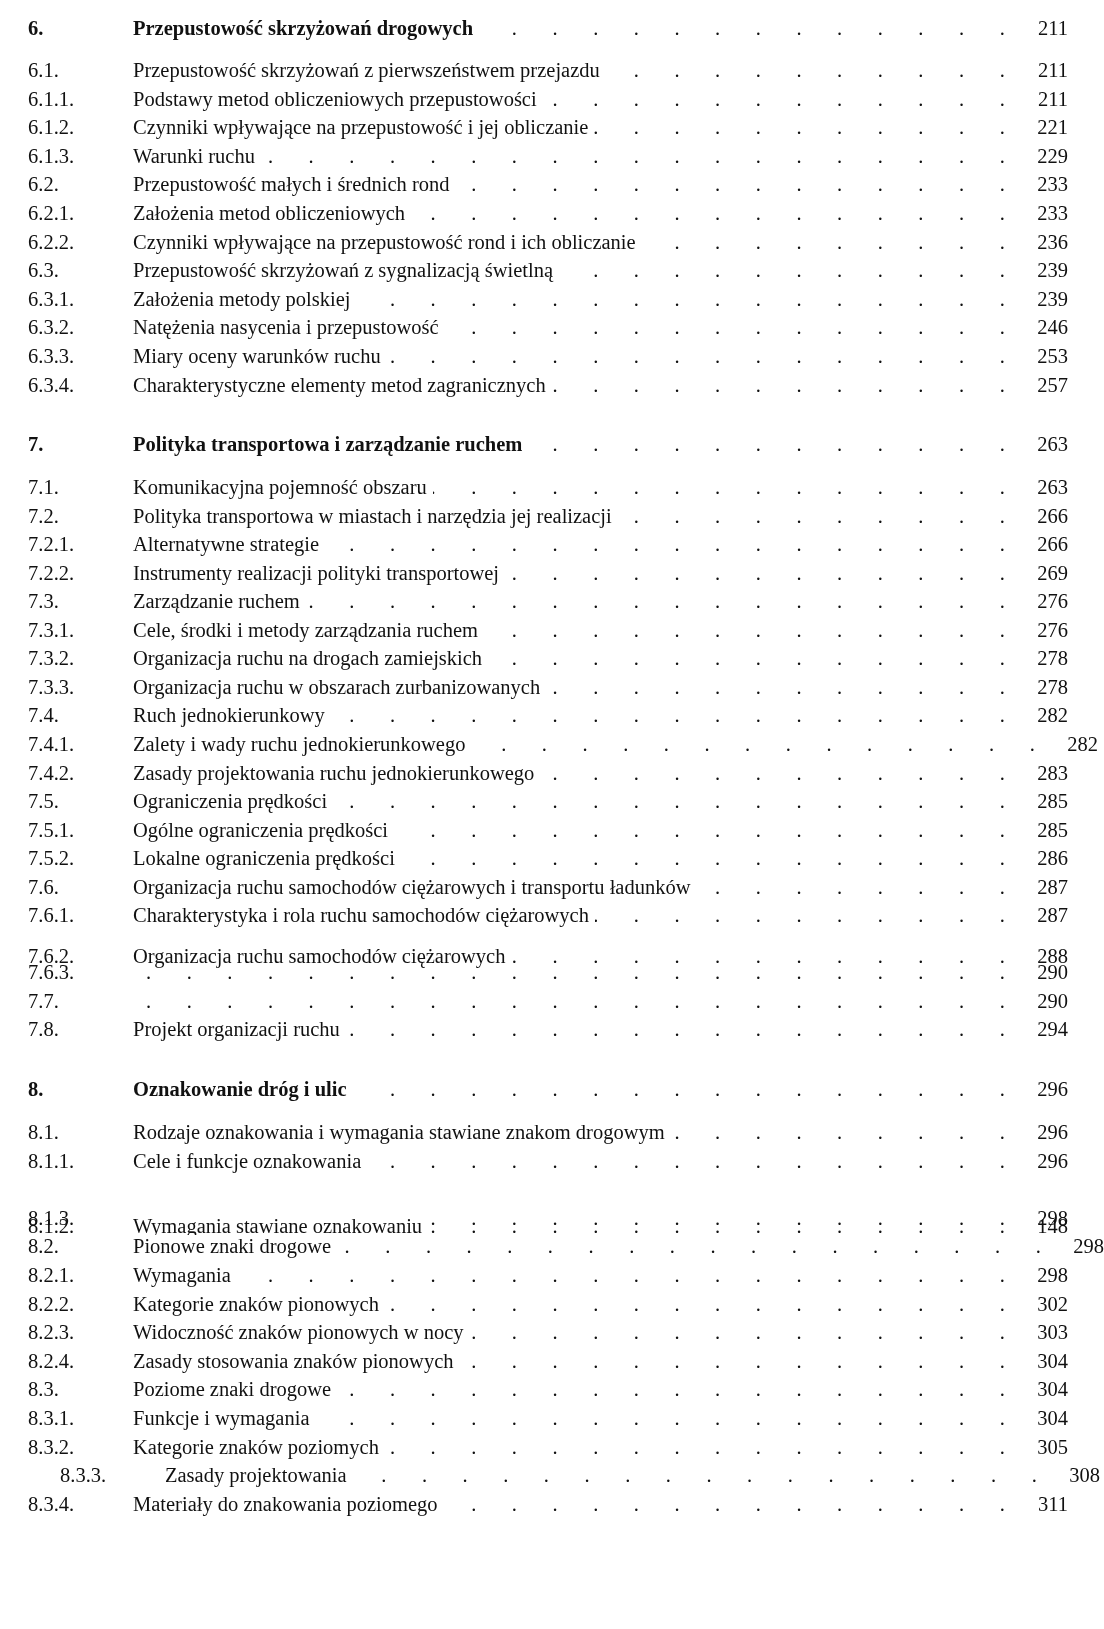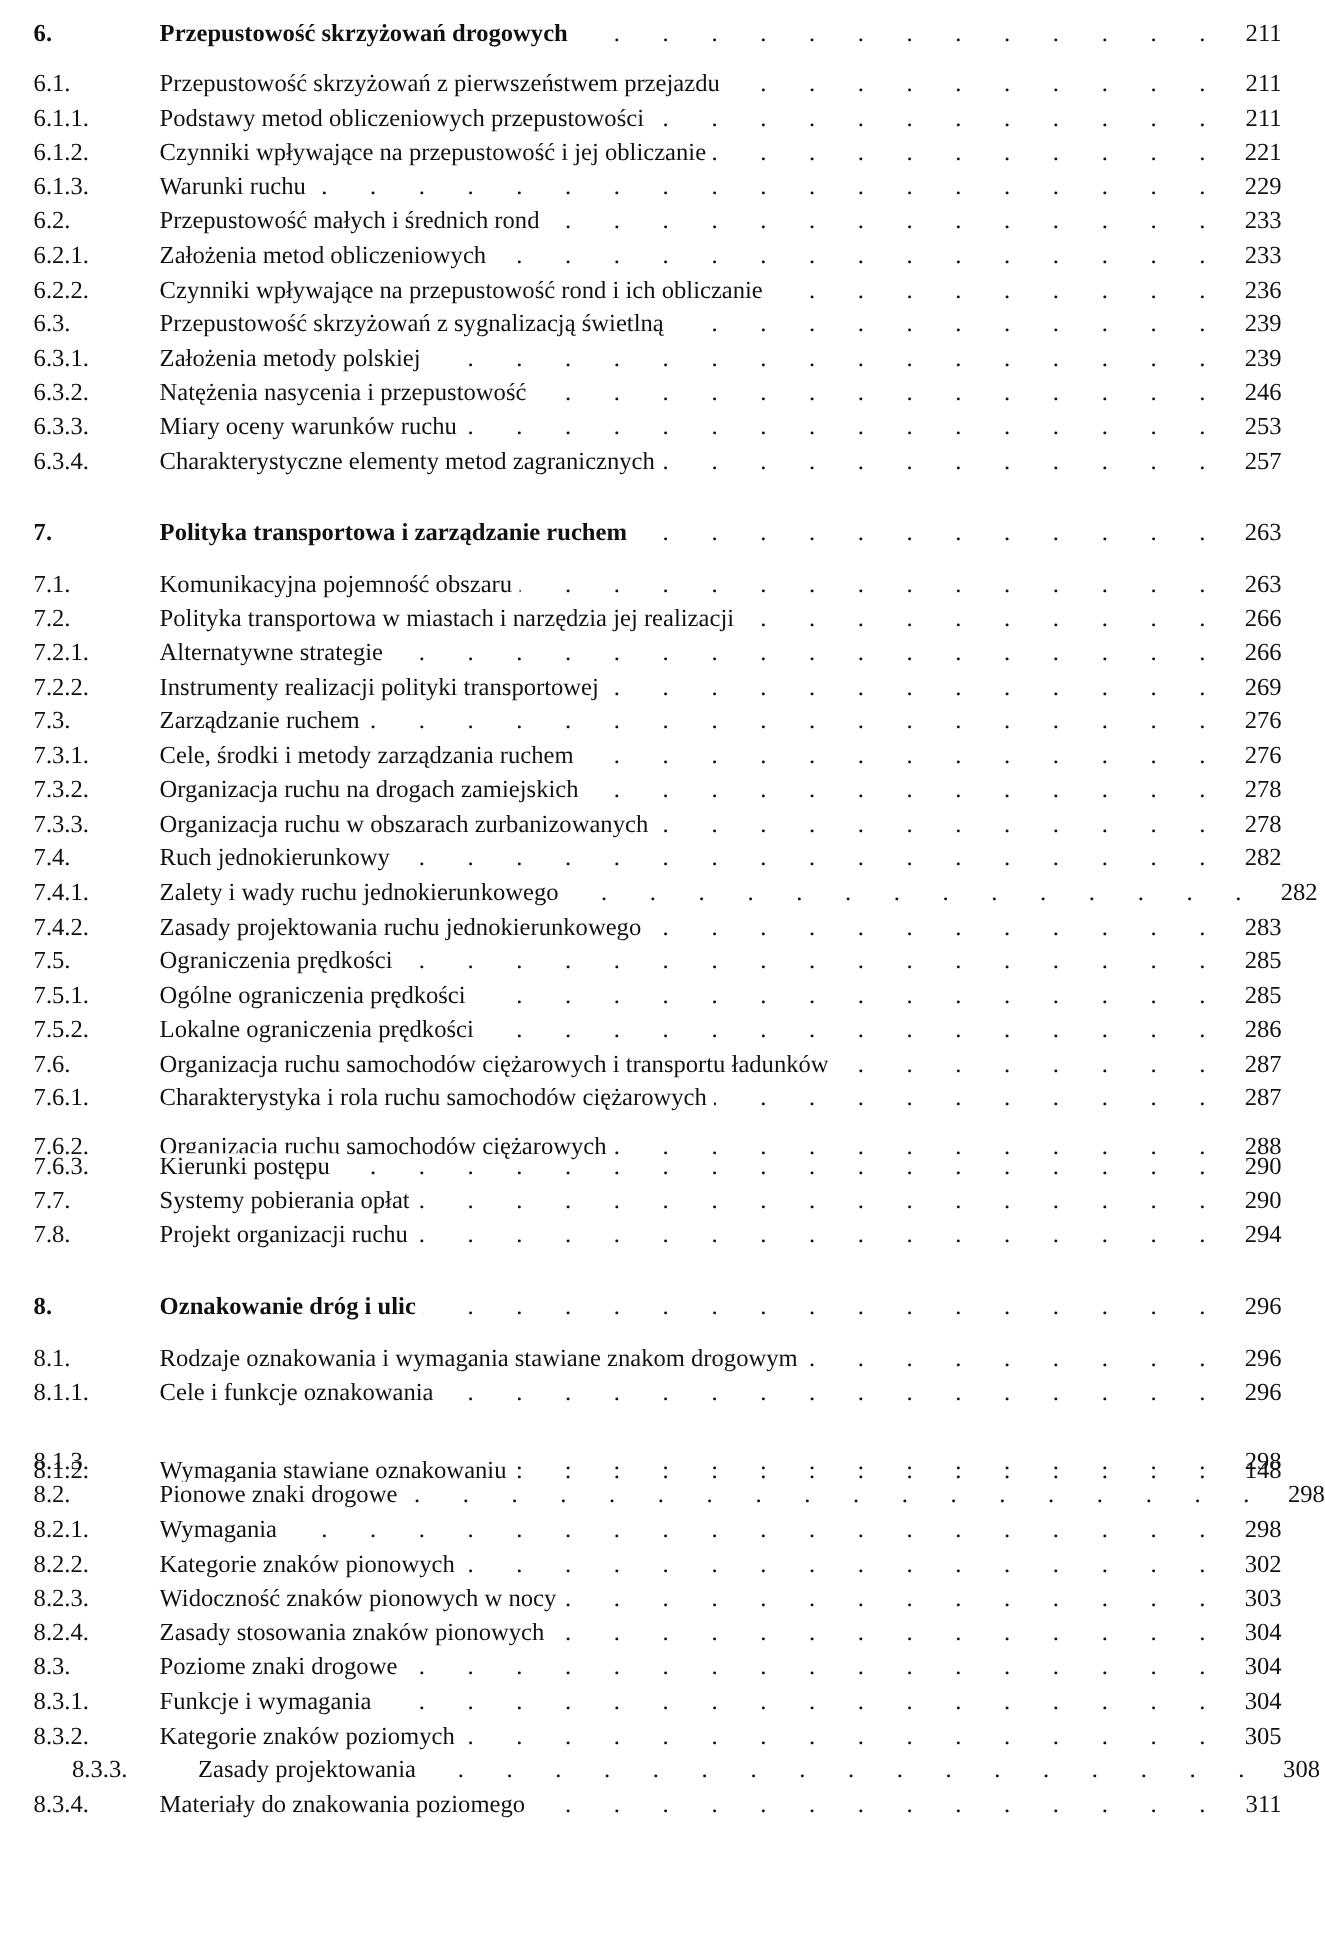--- a/index.html
+++ b/index.html
@@ -201,27 +201,25 @@
     </div>
     <div class="row" style="top: 929.8px; margin-top: 12px;">
       <span class="num">7.6.2.</span>
       <div class="leader"><span>. . . . . . . . . . . . . . . . . . . . . . . . . . . . . . . . . . . . . . . . . . . . . . . . . . . . . . . . . . . .</span></div>
       <div class="title-wrap"><span class="title">Organizacja ruchu samochodów ciężarowych</span></div>
       <span class="page">288</span>
     </div>
     <div class="row" style="top: 958.35px;">
       <span class="num">7.6.3.</span>
       <div class="leader"><span>. . . . . . . . . . . . . . . . . . . . . . . . . . . . . . . . . . . . . . . . . . . . . . . . . . . . . . . . . . . .</span></div>
-      <div class="title-wrap"><span class="title">Kierunki postępu</span></div>
       <span class="page">290</span>
     </div>
     <div class="row" style="top: 986.9px;">
       <span class="num">7.7.</span>
       <div class="leader"><span>. . . . . . . . . . . . . . . . . . . . . . . . . . . . . . . . . . . . . . . . . . . . . . . . . . . . . . . . . . . .</span></div>
-      <div class="title-wrap"><span class="title">Systemy pobierania opłat</span></div>
       <span class="page">290</span>
     </div>
     <div class="row" style="top: 1015.45px;">
       <span class="num">7.8.</span>
       <div class="leader"><span>. . . . . . . . . . . . . . . . . . . . . . . . . . . . . . . . . . . . . . . . . . . . . . . . . . . . . . . . . . . .</span></div>
       <div class="title-wrap"><span class="title">Projekt organizacji ruchu</span></div>
       <span class="page">294</span>
     </div>
     <div class="row chapter" style="top: 1075px;">
       <span class="num">8.</span>

